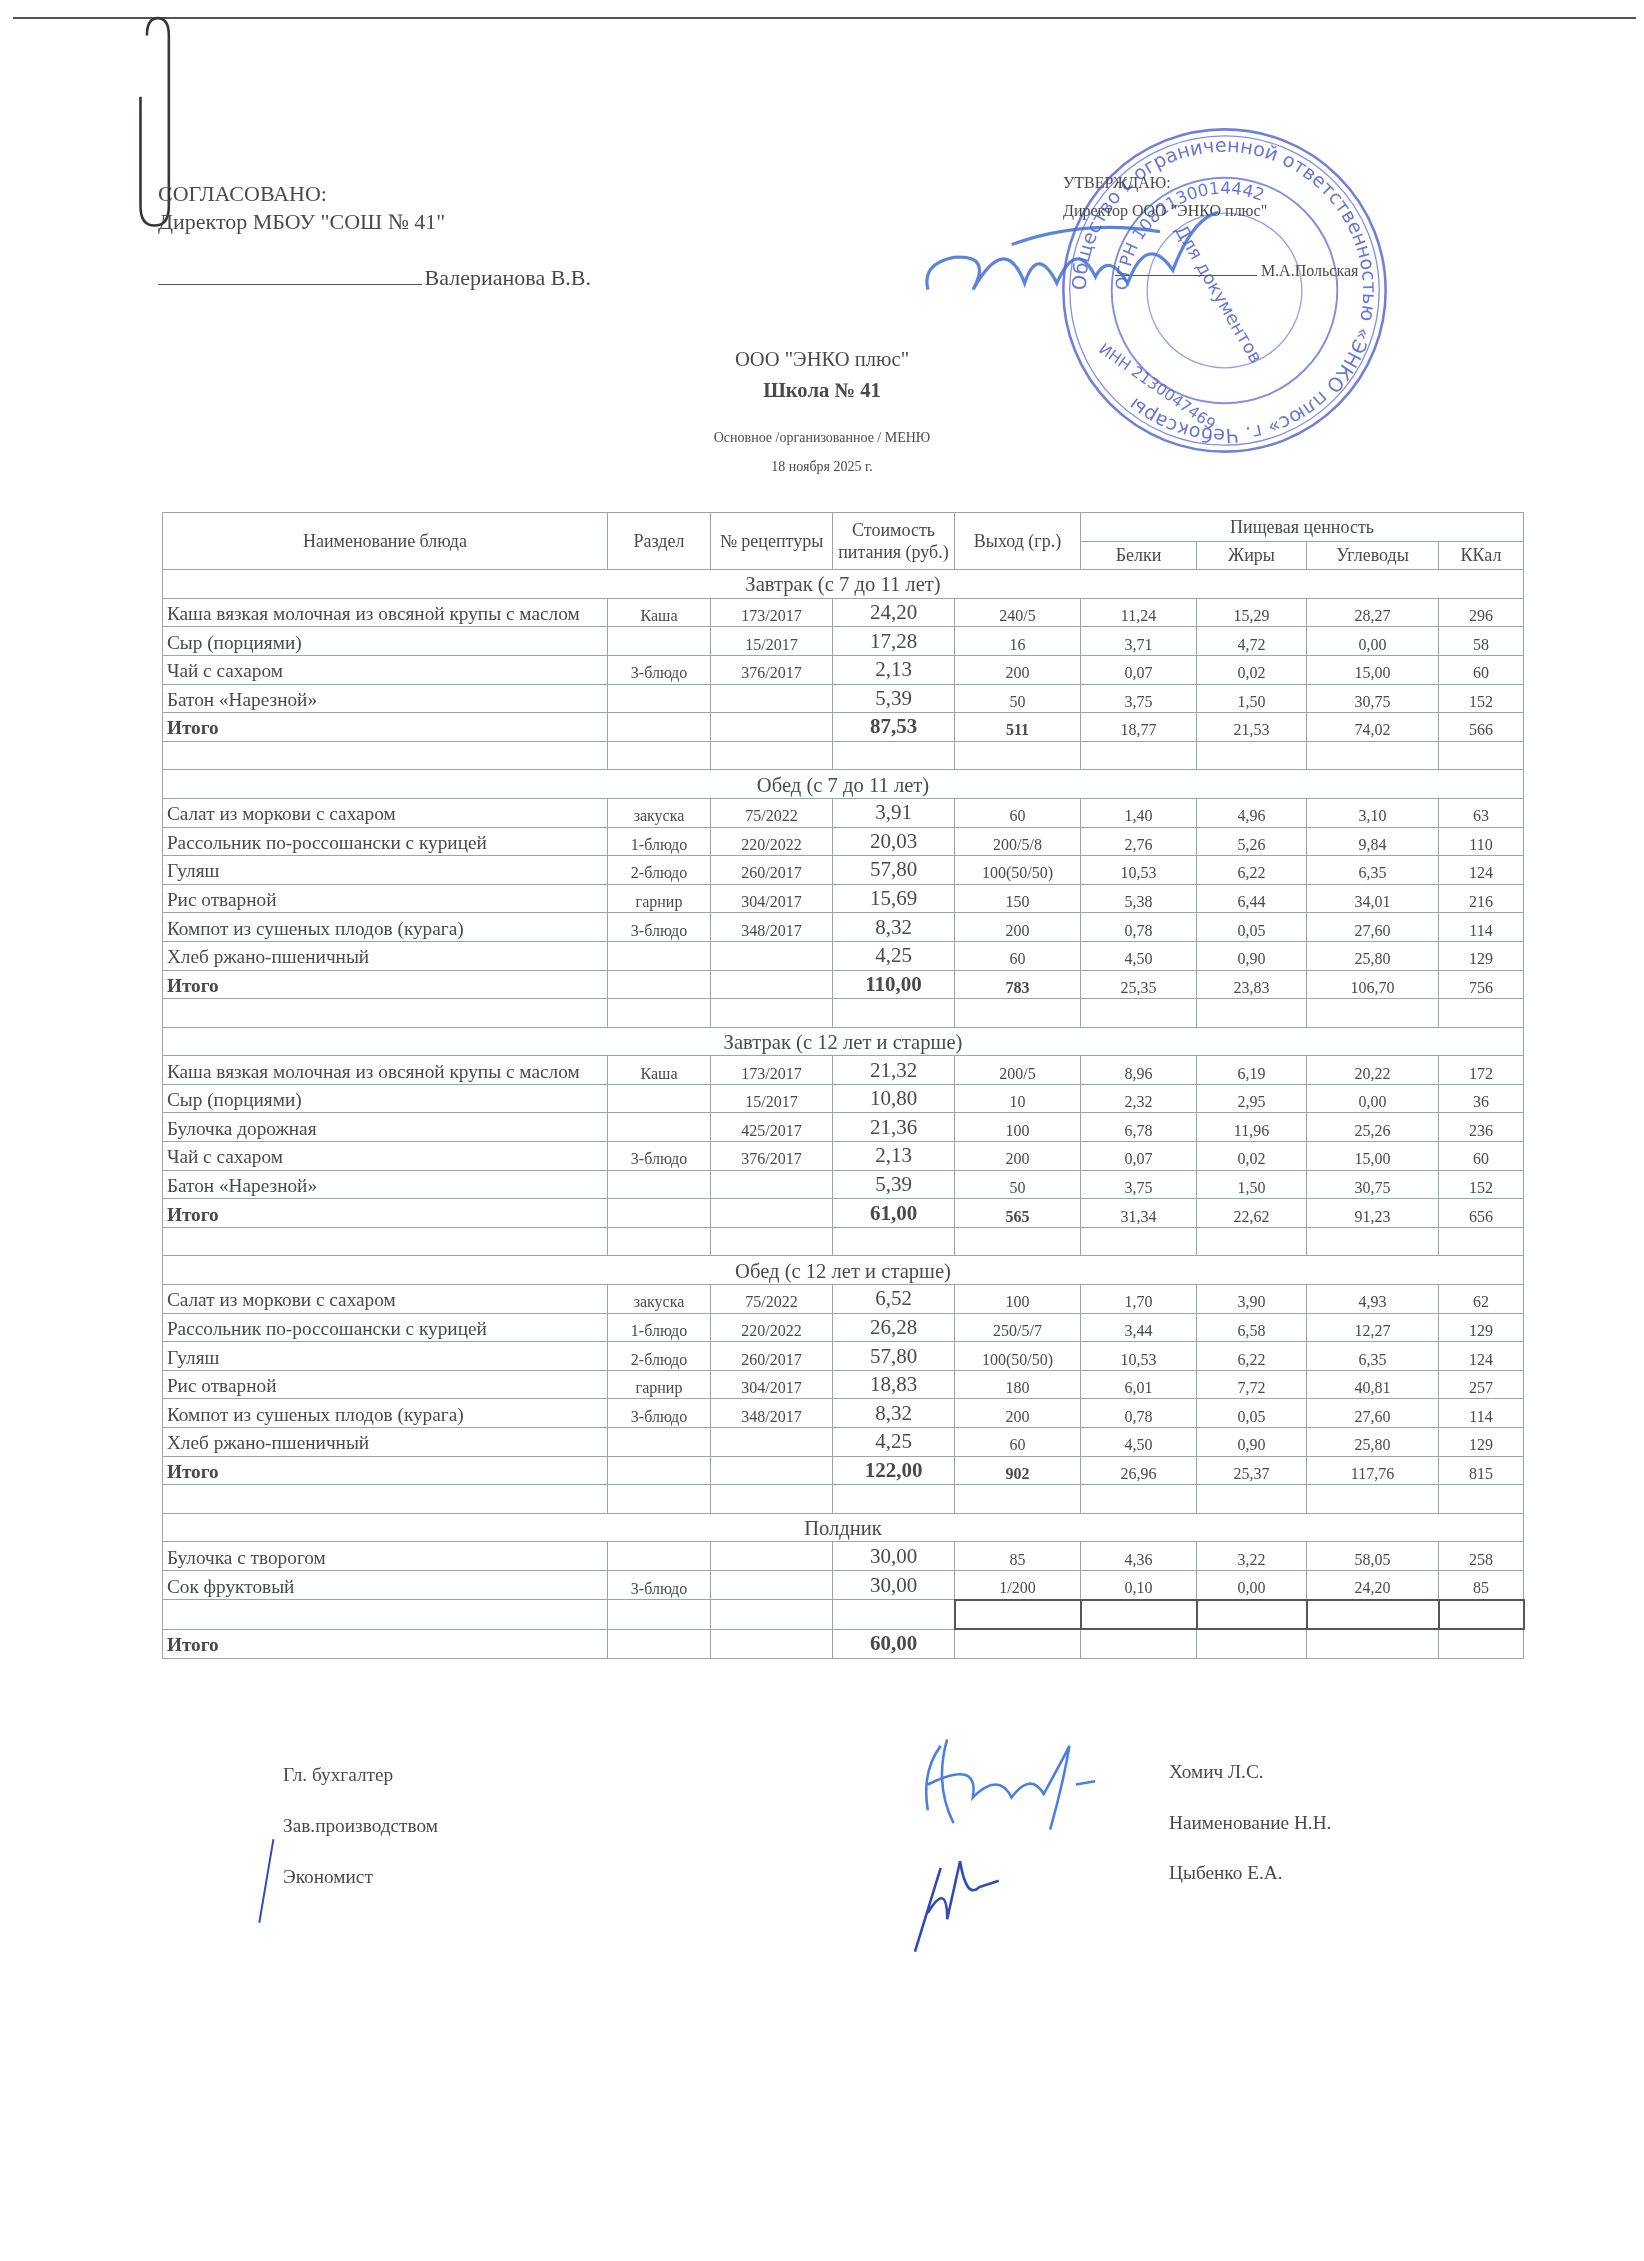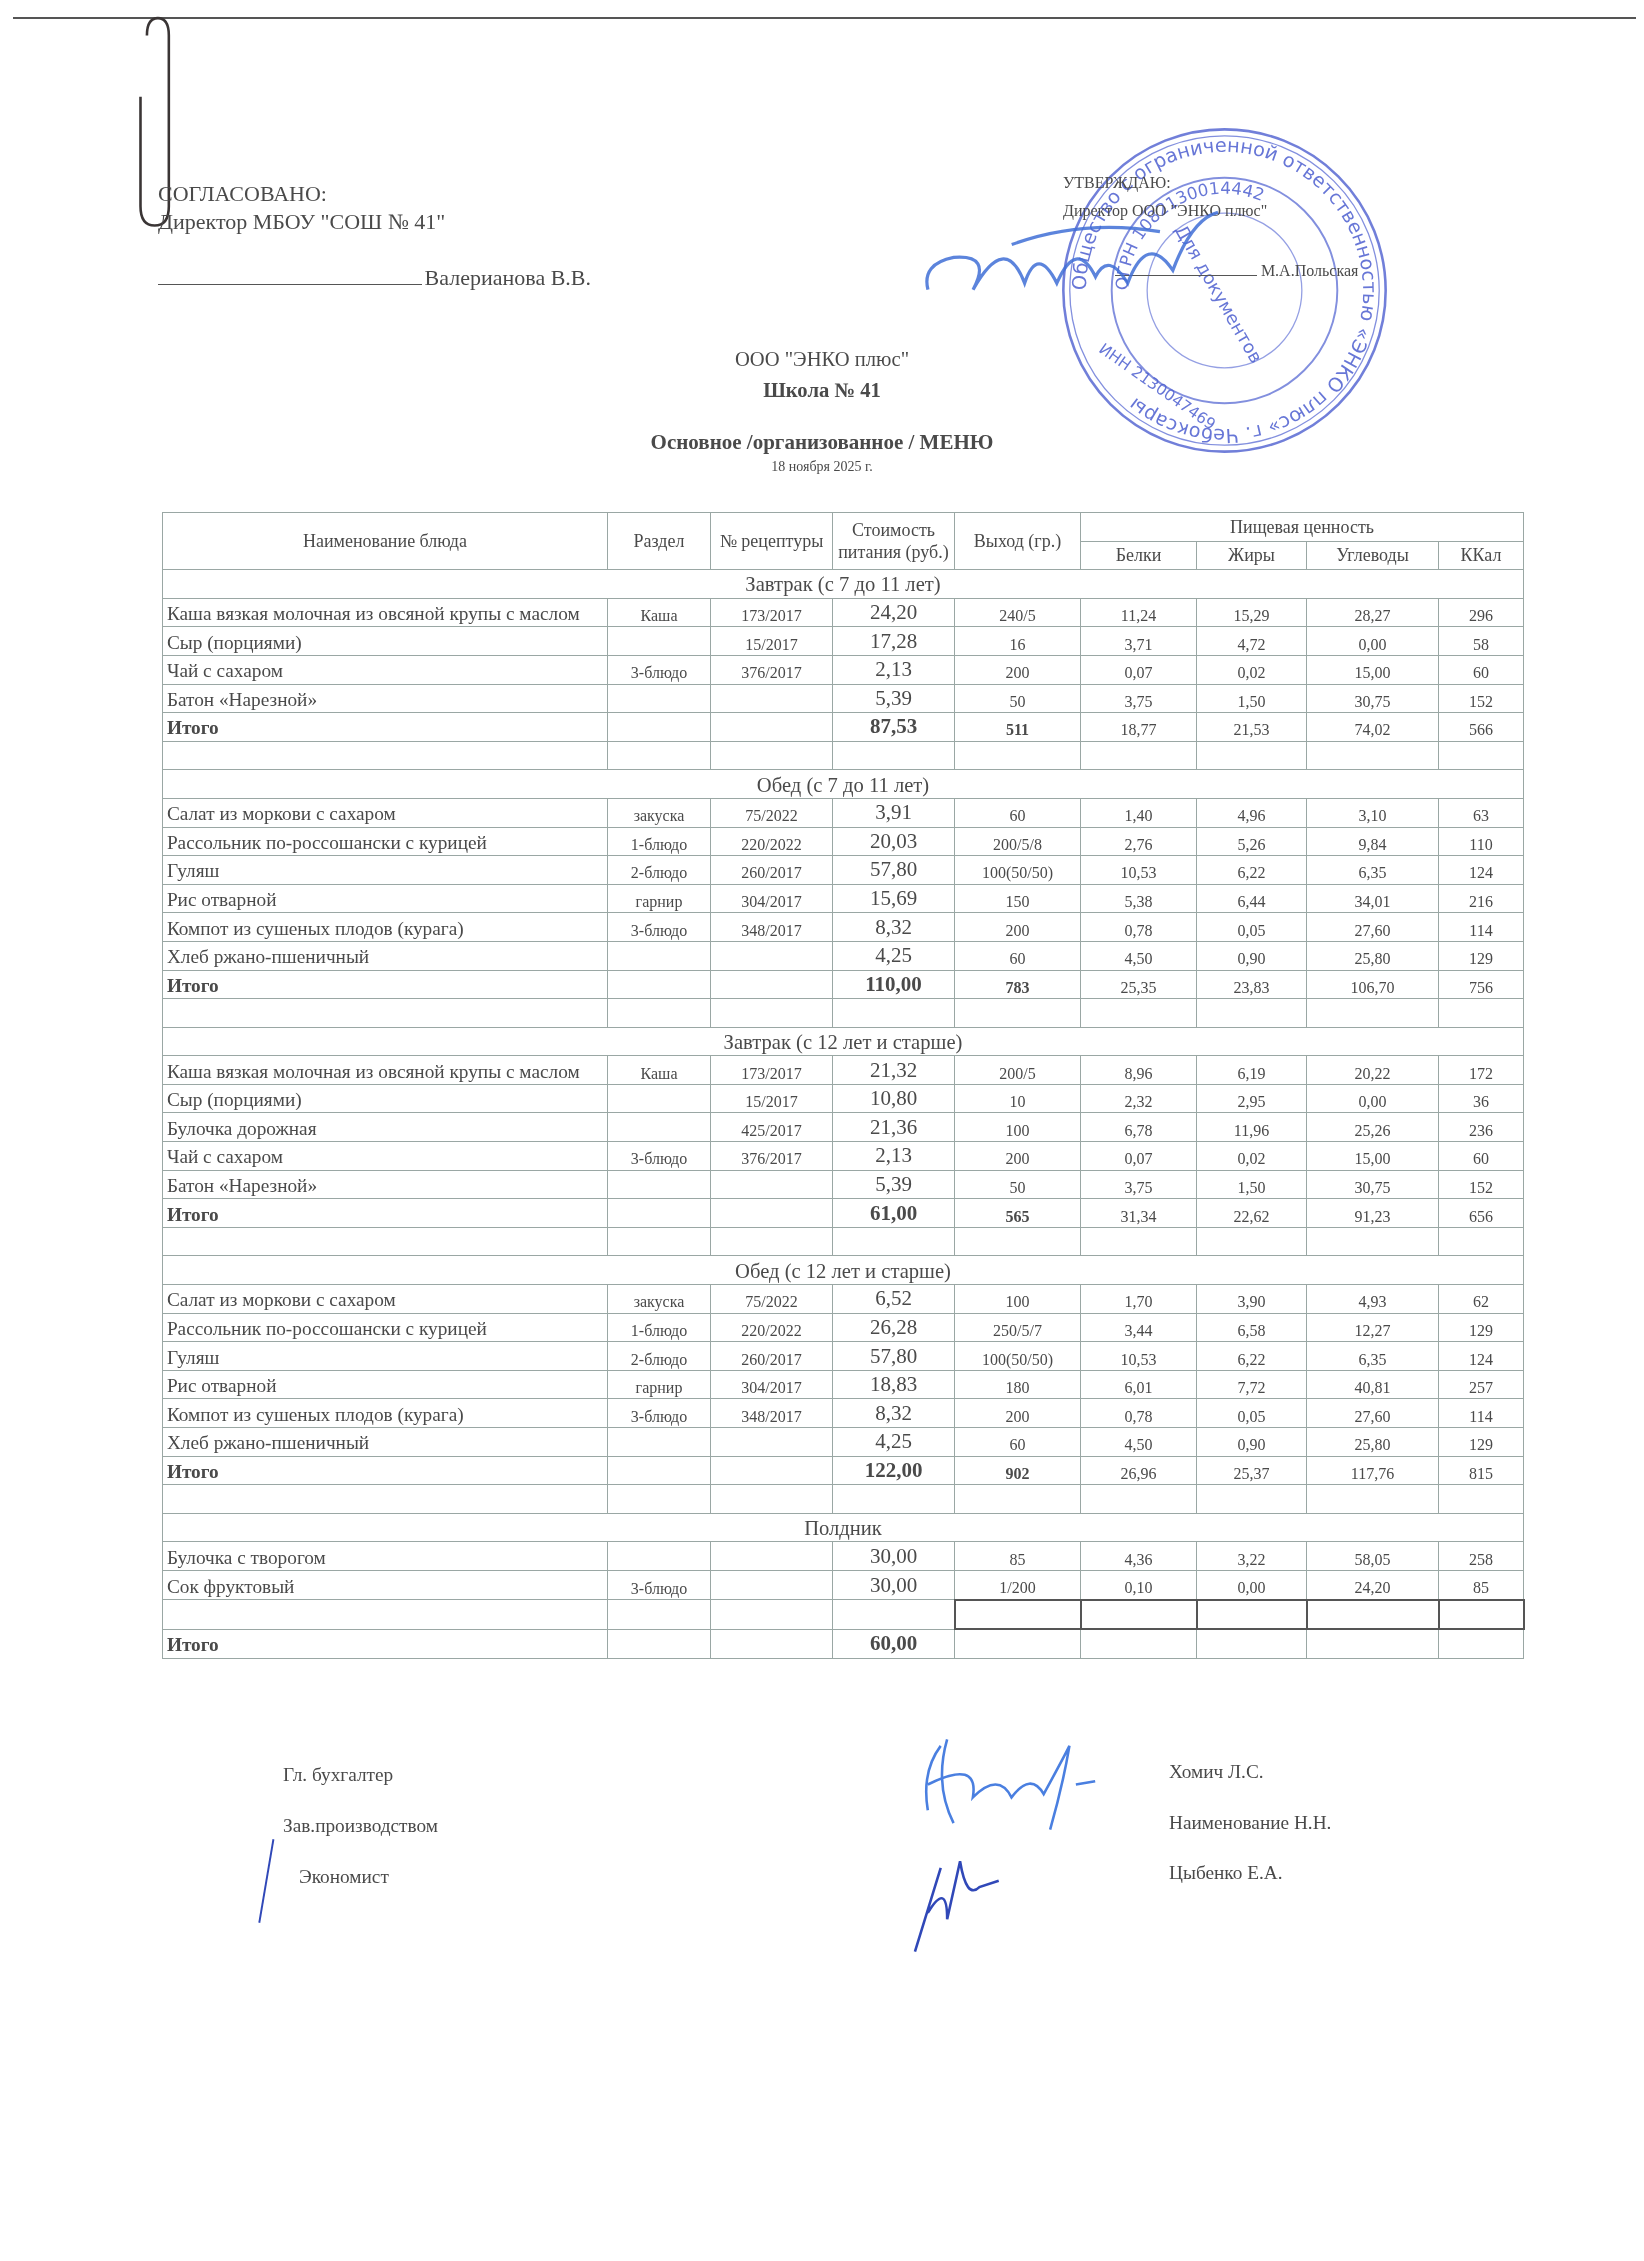--- a/index.html
+++ b/index.html
@@ -12,21 +12,21 @@
   .approve-left { position: absolute; left: 158px; top: 180px; font-size: 22px; line-height: 28px; }
   .approve-left .sig-line { display: inline-block; width: 264px; border-bottom: 1.3px solid #555; margin-right: 2.6px; }
   .approve-right { position: absolute; left: 1063px; top: 169px; font-size: 16px; line-height: 28px; }
   .approve-right .sig-row { padding-left: 52px; margin-top: 32px; }
   .approve-right .sig-line { display: inline-block; width: 142px; border-bottom: 1.3px solid #555; margin-right: 3.9px; }
   .stamp { position: absolute; left: 1044px; top: 110px; width: 361px; height: 361px; }
   .signature { position: absolute; }
   .titles { position: absolute; left: 0; width: 1644px; text-align: center; }
   .org { top: 348px; font-size: 20.6px; }
   .school { top: 379px; font-size: 20.6px; font-weight: bold; }
-  .menu-title { top: 430px; font-size: 21px; font-weight: bold; }
+  .menu-title { top: 430px; font-size: 14px; font-weight: normal; }
   .menu-date { top: 459px; font-size: 14px; }
   table.menu {
     position: absolute; left: 162px; top: 512px; width: 1296px;
     border-collapse: collapse; table-layout: fixed;
     font-size: 19.3px; color: #4a4a4a;
   }
   table.menu td, table.menu th {
     border: 1.3px solid #9aa7a4; padding: 1.3px 3.9px; height: 25px; font-weight: normal; vertical-align: bottom;
   }
   table.menu th { vertical-align: middle; text-align: center; font-size: 18px; line-height: 22px; }
@@ -498,21 +498,21 @@
         <td class="c-center c-small"></td>
         <td class="c-center c-small"></td>
         <td class="c-center c-small"></td>
         <td class="c-center c-small"></td>
       </tr>
     </tbody>
 </table>
 
 <div class="footer" style="left:283px;top:1764px;">Гл. бухгалтер</div>
 <div class="footer" style="left:283px;top:1815px;">Зав.производством</div>
-<div class="footer" style="left:283px;top:1866px;margin-left:16px;">Экономист</div>
+<div class="footer" style="left:283px;top:1866px;">Экономист</div>
 <div class="footer" style="left:1169px;top:1761px;">Хомич Л.С.</div>
 <div class="footer" style="left:1169px;top:1812px;">Наименование Н.Н.</div>
 <div class="footer" style="left:1169px;top:1862px;">Цыбенко Е.А.</div>
 
 <svg class="signature" style="left:902px;top:1733px;width:219px;height:103px;" viewBox="0 0 340 160">
   <path d="M60 20 Q30 60 40 120 M70 10 Q50 80 80 140 M40 80 Q120 40 110 100 Q150 60 170 100 Q200 60 220 95 Q250 40 260 20 Q250 80 230 150 M270 80 L300 75" fill="none" stroke="#4a7fe0" stroke-width="4"></path>
 </svg>
 <svg class="signature" style="left:902px;top:1842px;width:129px;height:116px;" viewBox="0 0 200 180">
   <path d="M20 170 L60 40 M40 110 Q70 60 70 120 L90 30 Q100 90 120 70 L150 60" fill="none" stroke="#3048b8" stroke-width="4"></path>
 </svg>

